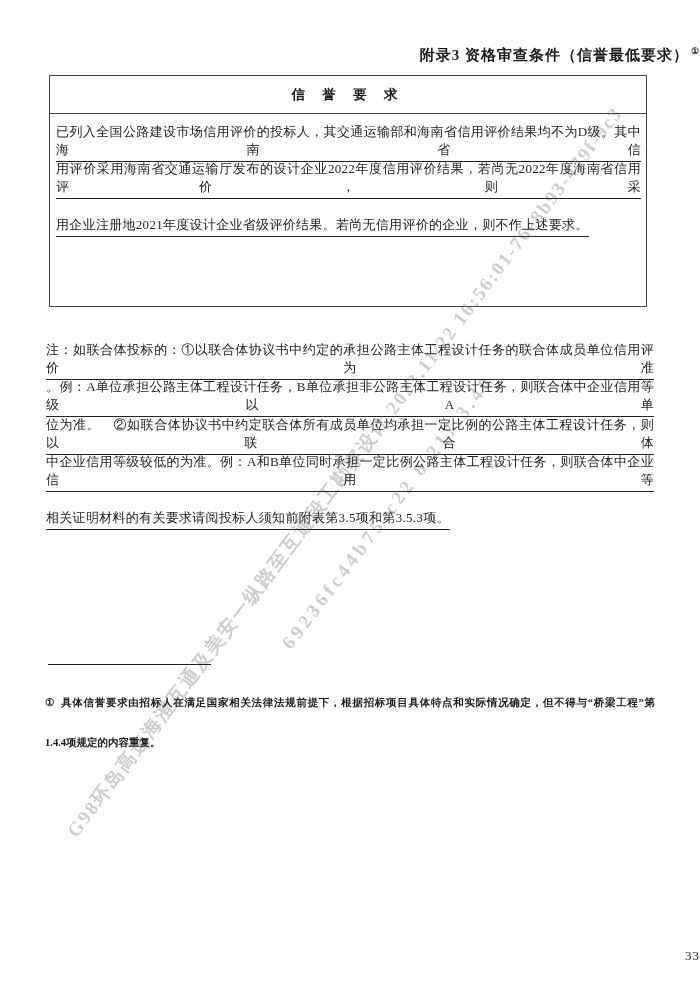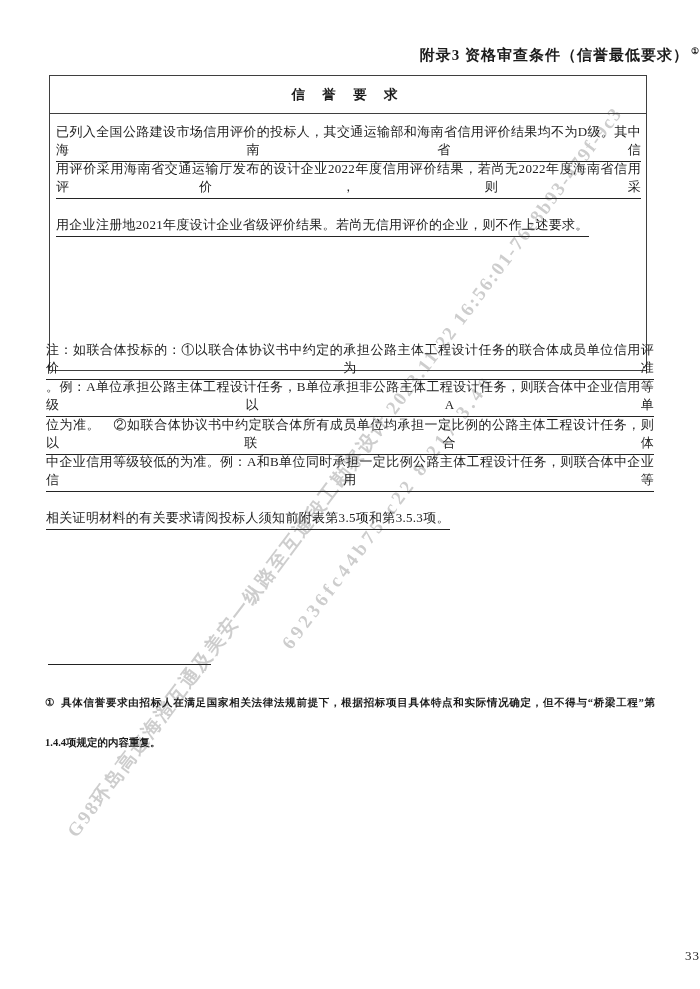--- a/index.html
+++ b/index.html
@@ -20,21 +20,21 @@
   .wm2{left:388px;top:512px;letter-spacing:4px;}
   .content{position:relative;z-index:1;}
   
   .title{
     position:absolute;left:0;top:46px;width:100%;text-align:right;
     font-size:15px;font-weight:700;letter-spacing:1px;
   }
   .title sup{font-size:9px;font-weight:600;vertical-align:super;margin-left:2px;}
   
   .ctable{
-    position:absolute;left:49px;top:75px;width:598px;height:296px;
+    position:absolute;left:49px;top:75px;width:598px;height:232px;
     border:1.6px solid #3f3f3f;box-sizing:border-box;
   }
   .thead{
     height:38px;line-height:38px;border-bottom:1.2px solid #3f3f3f;
     text-align:center;font-size:13.5px;font-weight:700;letter-spacing:7px;
     box-sizing:border-box;
   }
   .tbody{padding:10px 5px 0 6px;}
   
   .bline{height:37.5px;display:flex;align-items:flex-end;font-size:13px;font-weight:400;}

